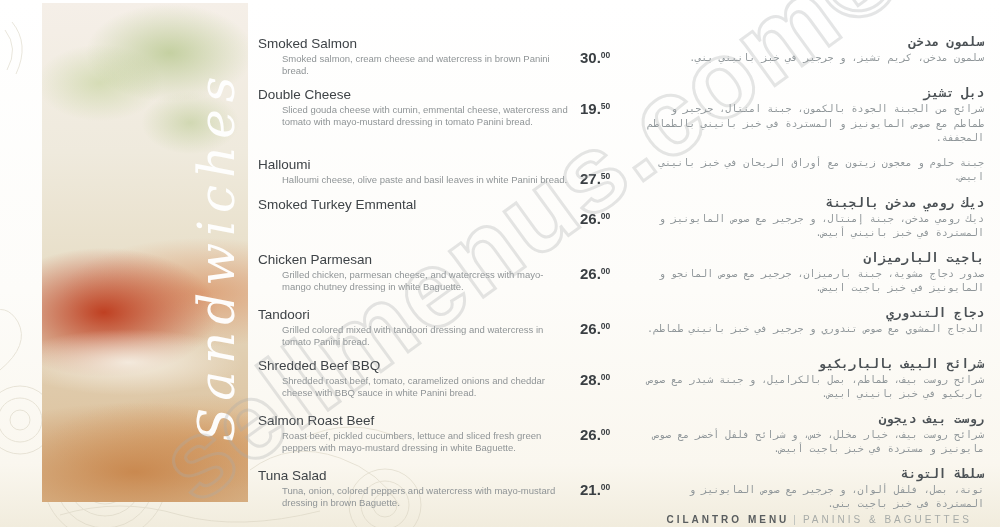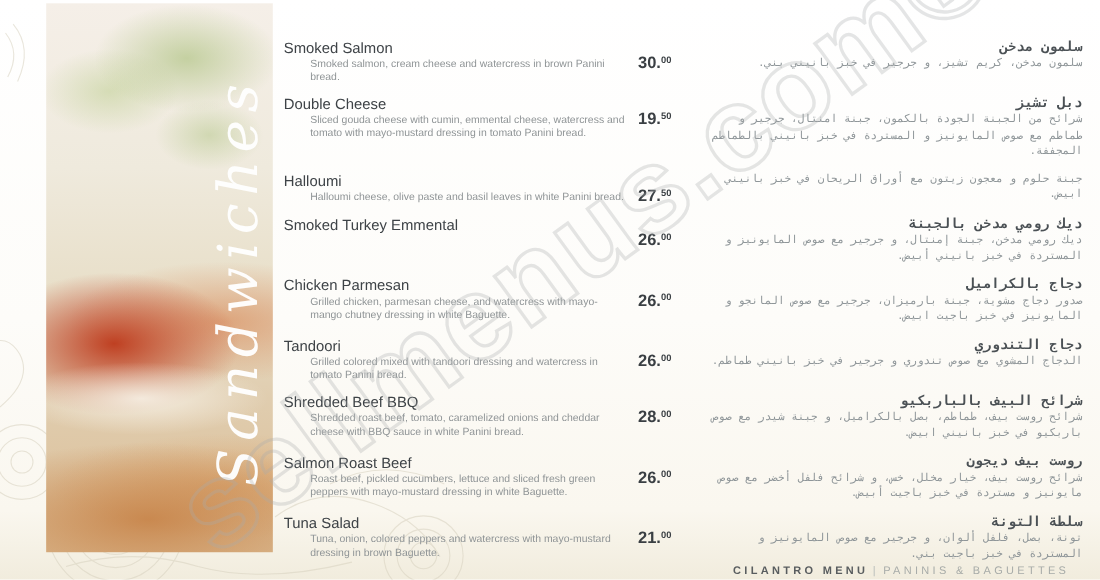--- a/index.html
+++ b/index.html
@@ -153,21 +153,21 @@
 
     <div class="row">
       <div class="en">
         <div class="en-title">Chicken Parmesan</div>
         <div class="en-desc">Grilled chicken, parmesan cheese, and watercress with mayo-mango chutney dressing in white Baguette.</div>
       </div>
       <div class="price">
         <span class="pw">26</span><span class="dot">.</span><span class="pc">00</span>
       </div>
       <div class="ar" dir="rtl">
-        <div class="ar-title">دجاج بالكراميل</div>
+        <div class="ar-title">باجيت البارميزان</div>
         <div class="ar-desc">صدور دجاج مشوية، جبنة بارميزان، جرجير مع صوص المانجو و المايونيز في خبز باجيت ابيض.</div>
       </div>
     </div>
 
     <div class="row">
       <div class="en">
         <div class="en-title">Tandoori</div>
         <div class="en-desc">Grilled colored mixed with tandoori dressing and watercress in tomato Panini bread.</div>
       </div>
       <div class="price">

